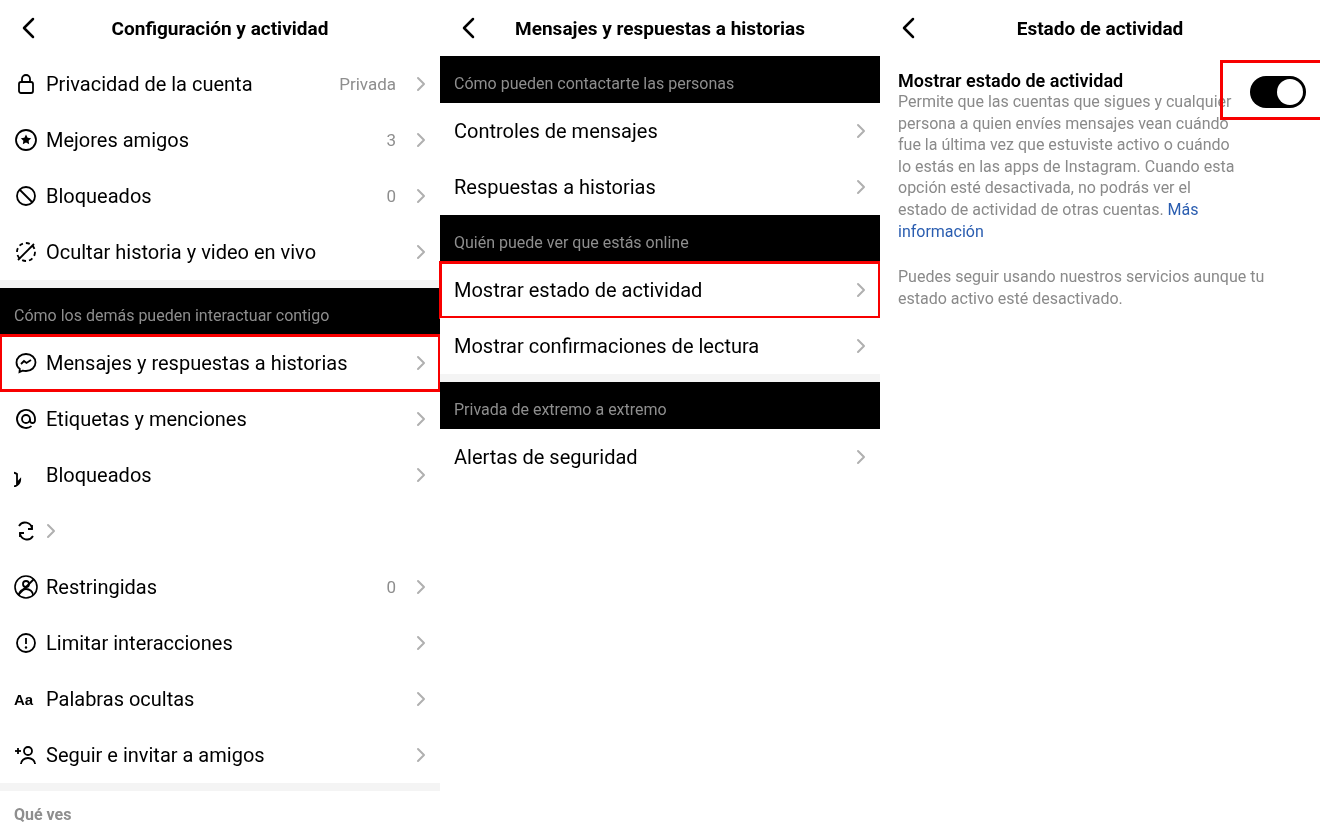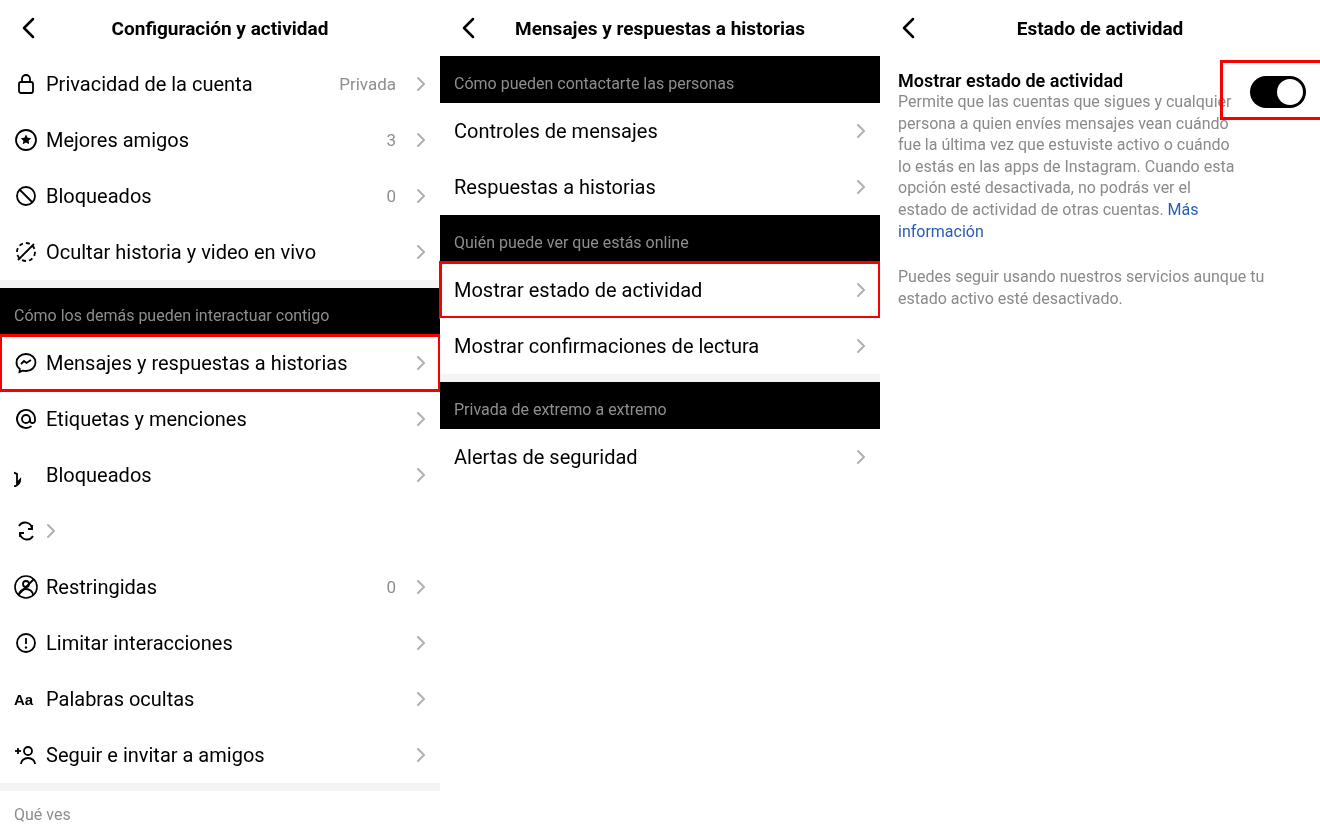--- a/index.html
+++ b/index.html
@@ -150,20 +150,21 @@
   }
   .scroll {
     overflow-y: auto;
     flex: 1;
   }
   .cutoff {
     font-size: 16px;
     color: #8e8e8e;
     padding: 14px;
     background: #fff;
+    font-weight: bold;
   }
   svg { display: block; }
 </style>
 </head>
 <body>
 
 <div class="pane">
   <div class="header">
     <div class="back-btn">
       <svg width="14" height="22" viewBox="0 0 14 22" fill="none">

